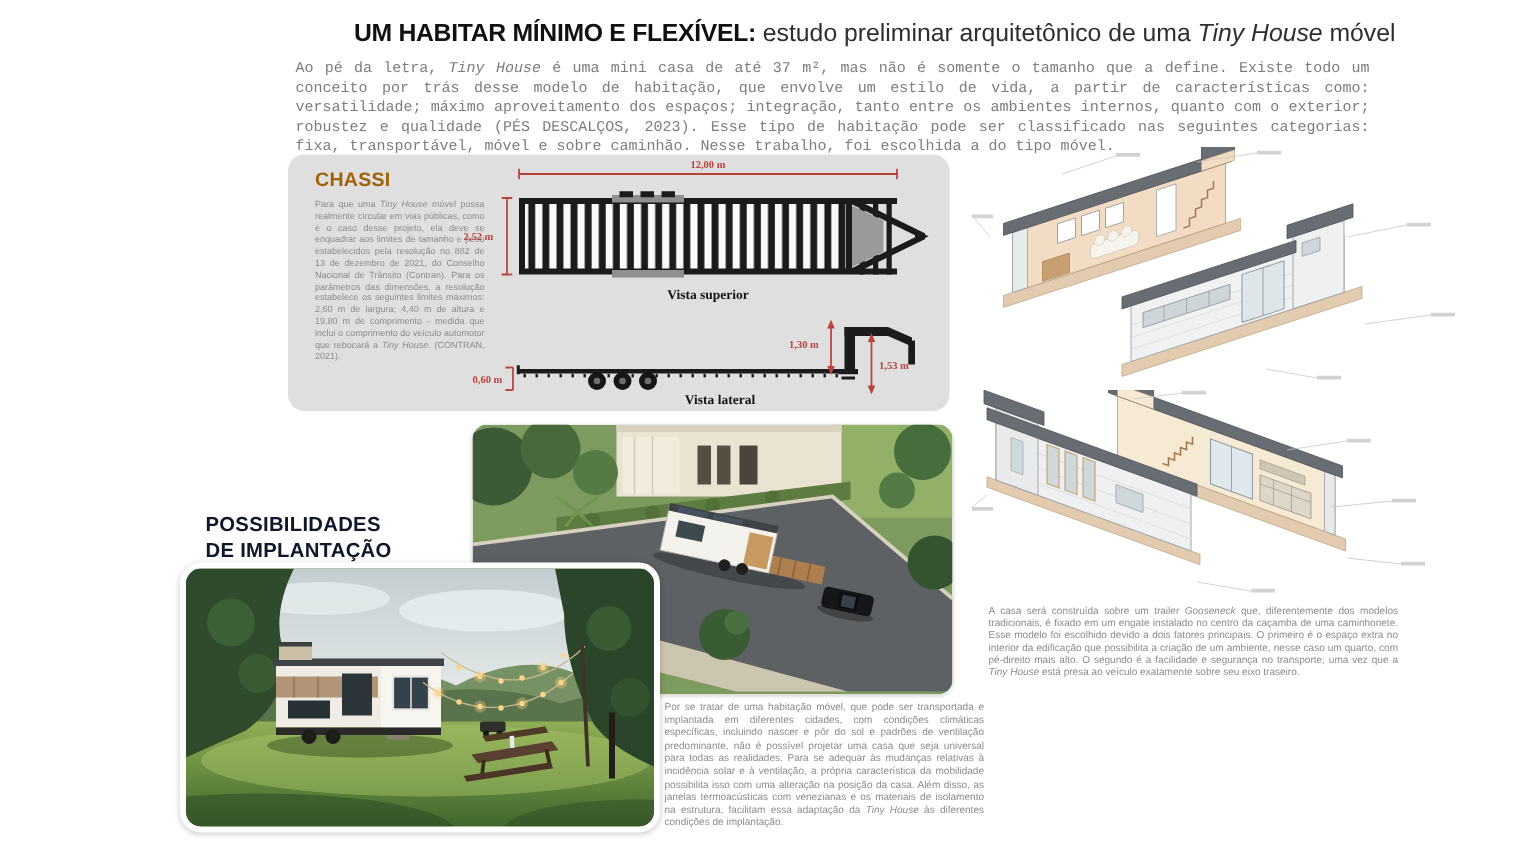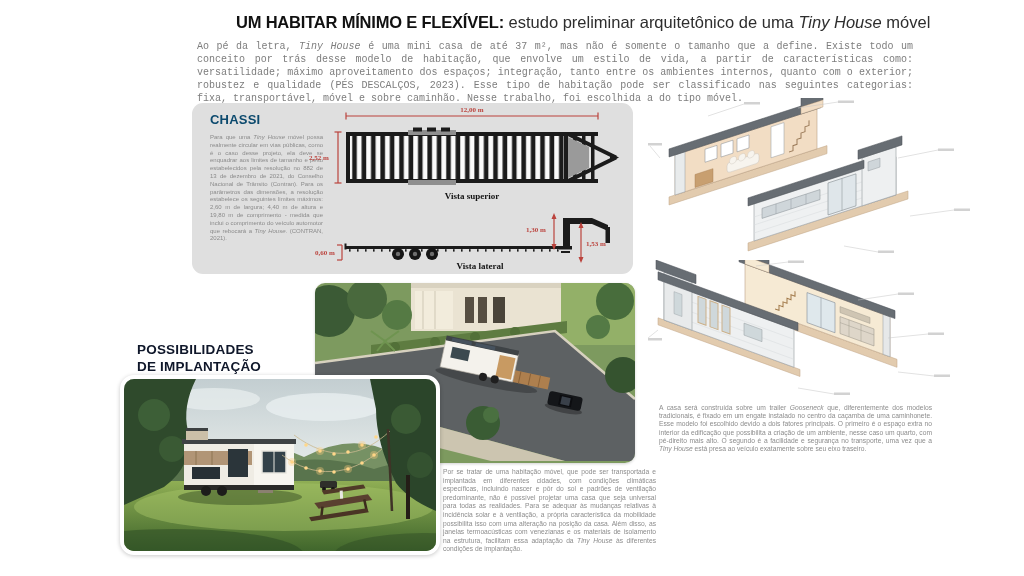--- a/index.html
+++ b/index.html
@@ -25,21 +25,21 @@
     text-align:justify;
     font-family:Liberation Mono, monospace;
   }
   .intro i{font-style:italic;}
   
   .chassi-box{
     left:192px;top:103px;width:441px;height:171px;
     background:#dfdfdf;border-radius:11px;
   }
   .chassi-heading{
-    left:18px;top:9px;font-size:13px;font-weight:bold;color:#0c4a6e;
+    left:18px;top:9px;font-size:13px;font-weight:bold;color:#a16207;
     letter-spacing:0.2px;
   }
   .chassi-body{
     left:18px;top:31px;width:113px;
     font-size:6px;line-height:7.8px;color:#8b8b8b;text-align:justify;
   }
   .chassi-body i{font-style:italic;}
   .chassi-svg{left:113px;top:0;}
   .dim{fill:#bb433d;font-family:"Liberation Serif",serif;font-weight:bold;font-size:7px;}
   .viewlabel{fill:#141414;font-family:"Liberation Serif",serif;font-weight:bold;font-size:9px;}

